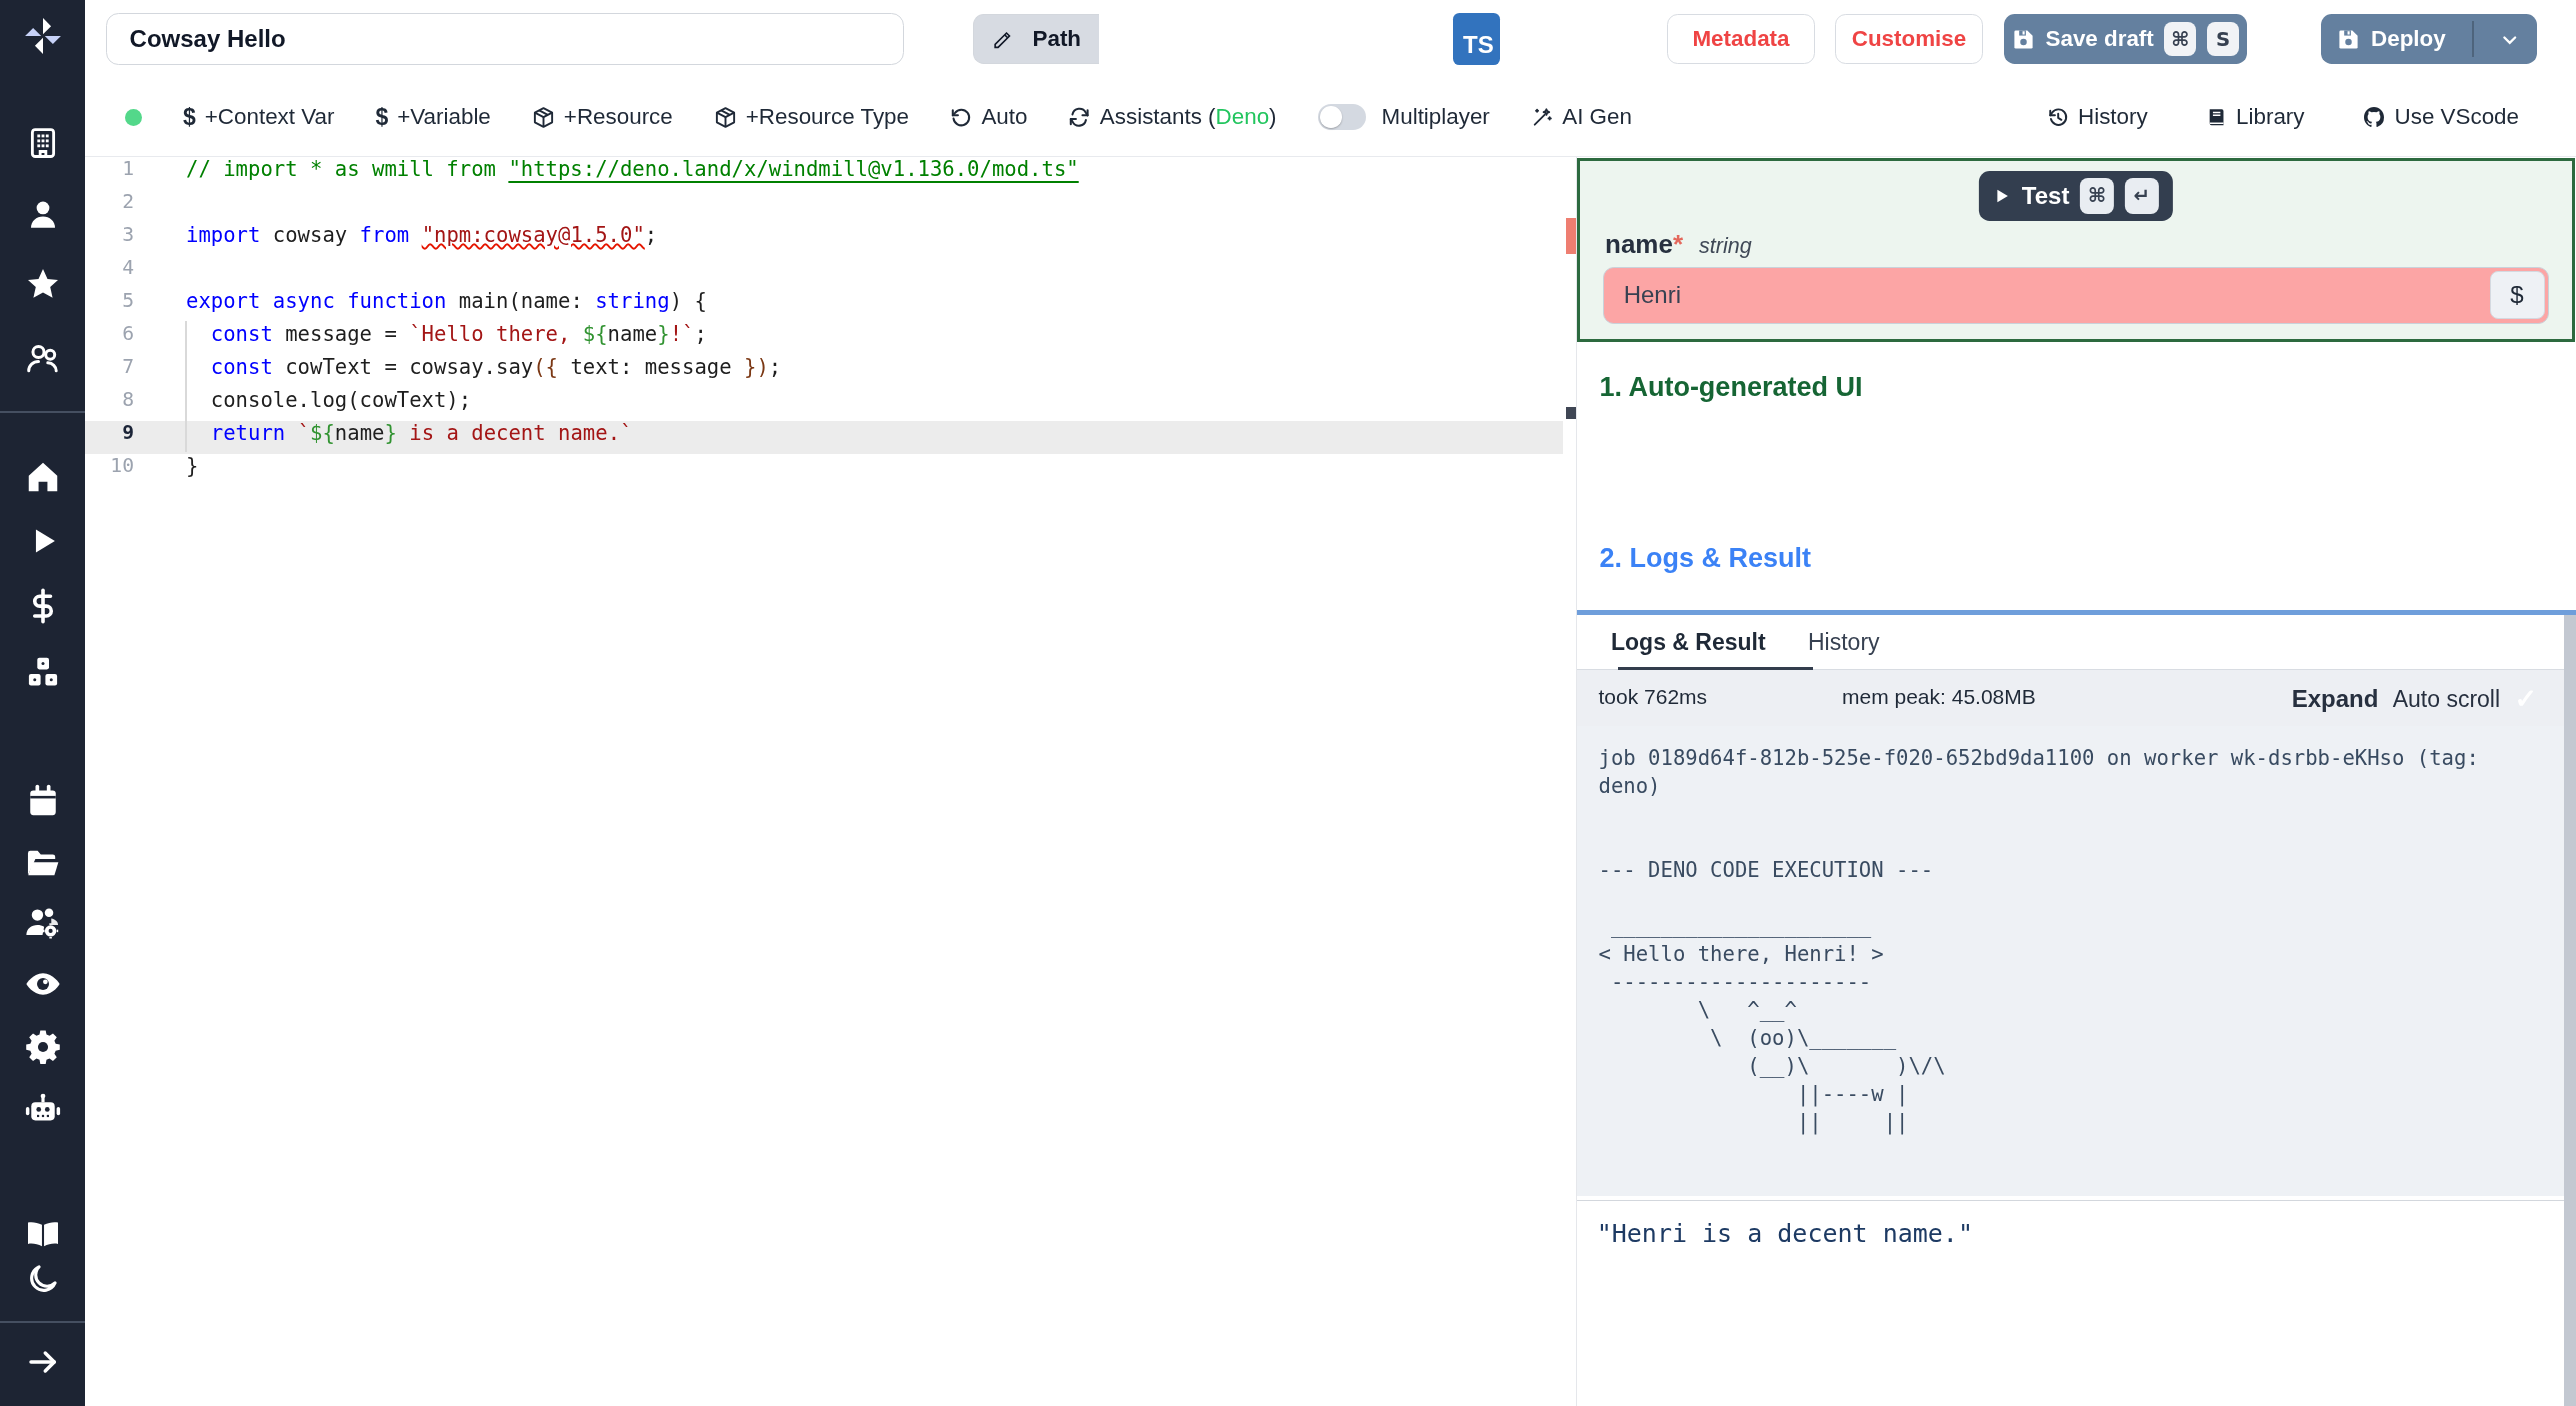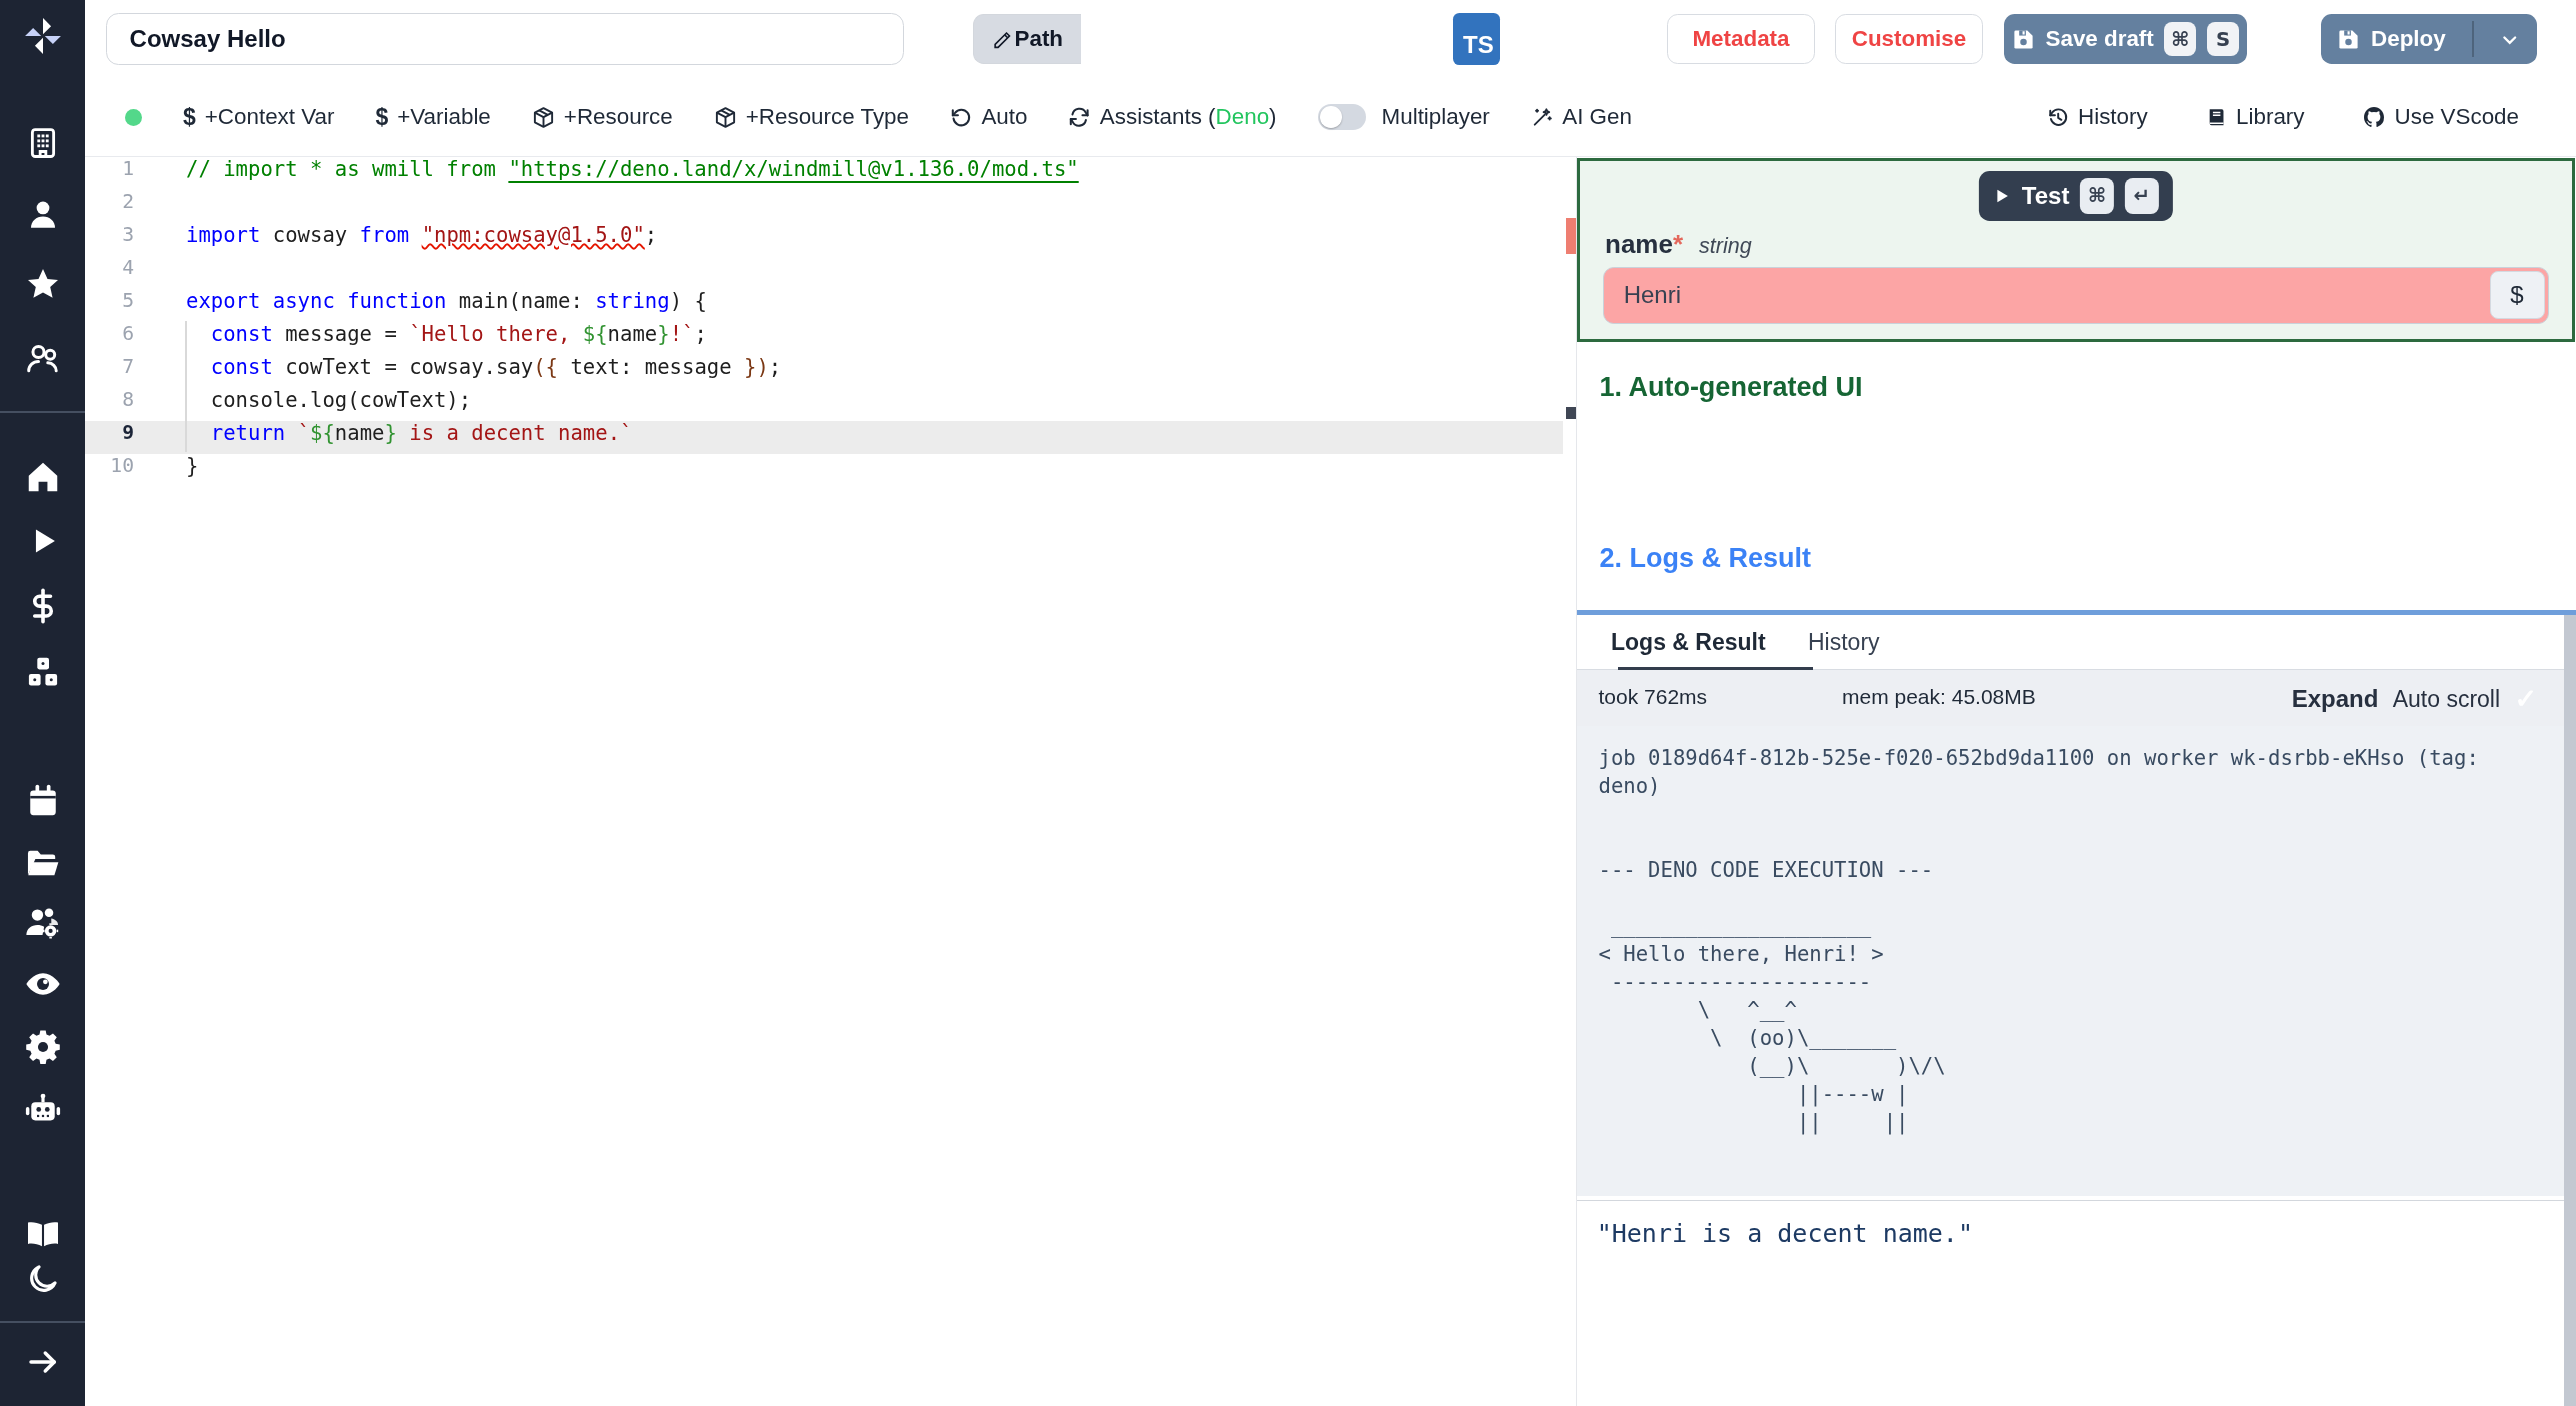--- a/index.html
+++ b/index.html
@@ -9,21 +9,21 @@
   
   #sidebar { position:absolute; left:0; top:0; width:85px; height:1406px; background:#1d2433; }
   .side-ic { position:absolute; left:50%; transform:translate(-50%,-50%); display:flex; align-items:center; justify-content:center; cursor:pointer; }
   .side-div { position:absolute; left:0; width:85px; height:1.8px; background:#454f61; }
 
   
   #header { position:absolute; left:85px; top:0; right:0; height:101px; background:#fff; border-bottom:1.8px solid #e8eaee; }
   #title-input { position:absolute; left:20.6px; top:12.5px; width:798px; height:52px; border:1.8px solid #d3d7dd; border-radius:12.5px;
      font:bold 24px "Liberation Sans",sans-serif; color:#111827; padding:0 23px; outline:none; }
   #path-group { position:absolute; left:888px; top:14.3px; height:50px; display:flex; }
-  #path-btn { display:flex; align-items:center; gap:1px; background:#d7dbe2; border:1.8px solid #d3d7dd; border-right:none;
+  #path-btn { display:flex; align-items:center; gap:19px; background:#d7dbe2; border:1.8px solid #d3d7dd; border-right:none;
      border-radius:10.7px 0 0 10.7px; padding:0 18px; font-weight:bold; font-size:22.4px; color:#111827; cursor:pointer; }
   #path-value { width:304px; border:1.8px solid #d3d7dd; border-radius:0 10.7px 10.7px 0; background:#fff; display:flex; align-items:center;
      padding:0 14.3px; font:21.5px "DejaVu Sans Mono",monospace; color:#374151; overflow:hidden; white-space:nowrap; }
   #ts-badge { position:absolute; left:1368px; top:12.5px; width:47px; height:52px; background:#3273be; border-radius:6.3px;
      color:#fff; font-weight:bold; font-size:24px; display:flex; align-items:flex-end; justify-content:flex-end; padding:0 6.3px 5.4px 0; }
   .hbtn { position:absolute; top:14.3px; height:50px; border-radius:10.7px; display:flex; align-items:center; justify-content:center;
      font-size:22.4px; font-weight:600; cursor:pointer; }
   .hbtn.light { background:#fff; border:1.8px solid #d8dce2; color:#ef4444;margin-left:12px; }
   .hbtn.slate { background:#64809f; color:#fff; border:none; gap:10.7px; }
   .kbd { background:#f1f3f6; color:#374151; border-radius:8px; min-width:32px; height:34px; display:flex; align-items:center;

